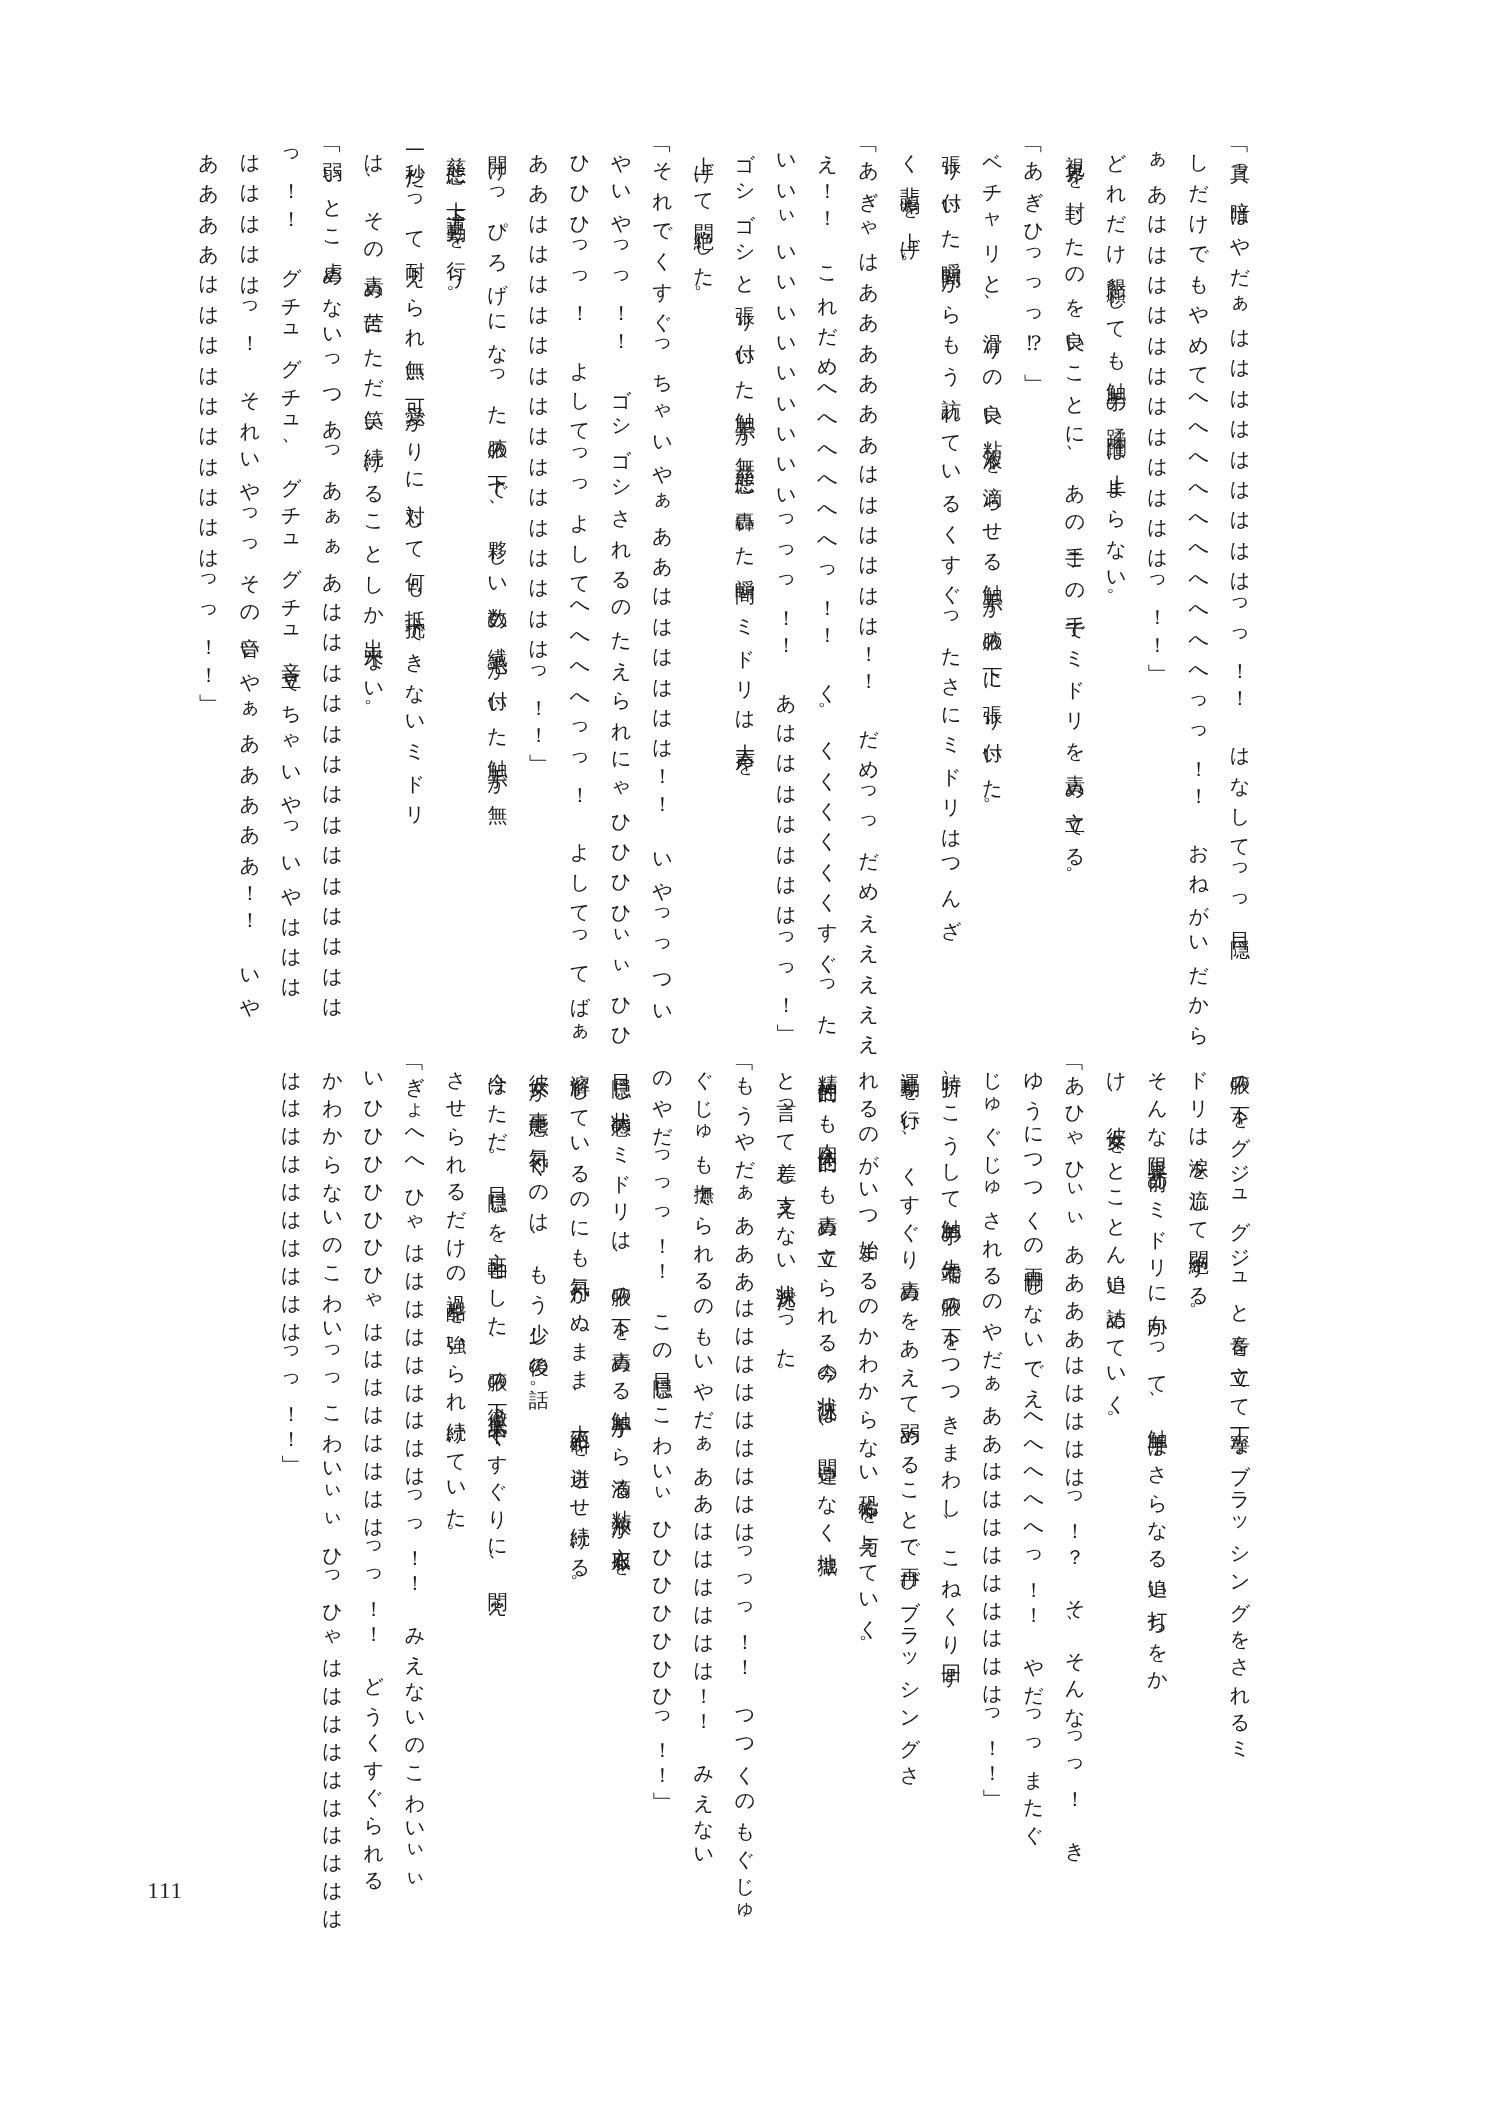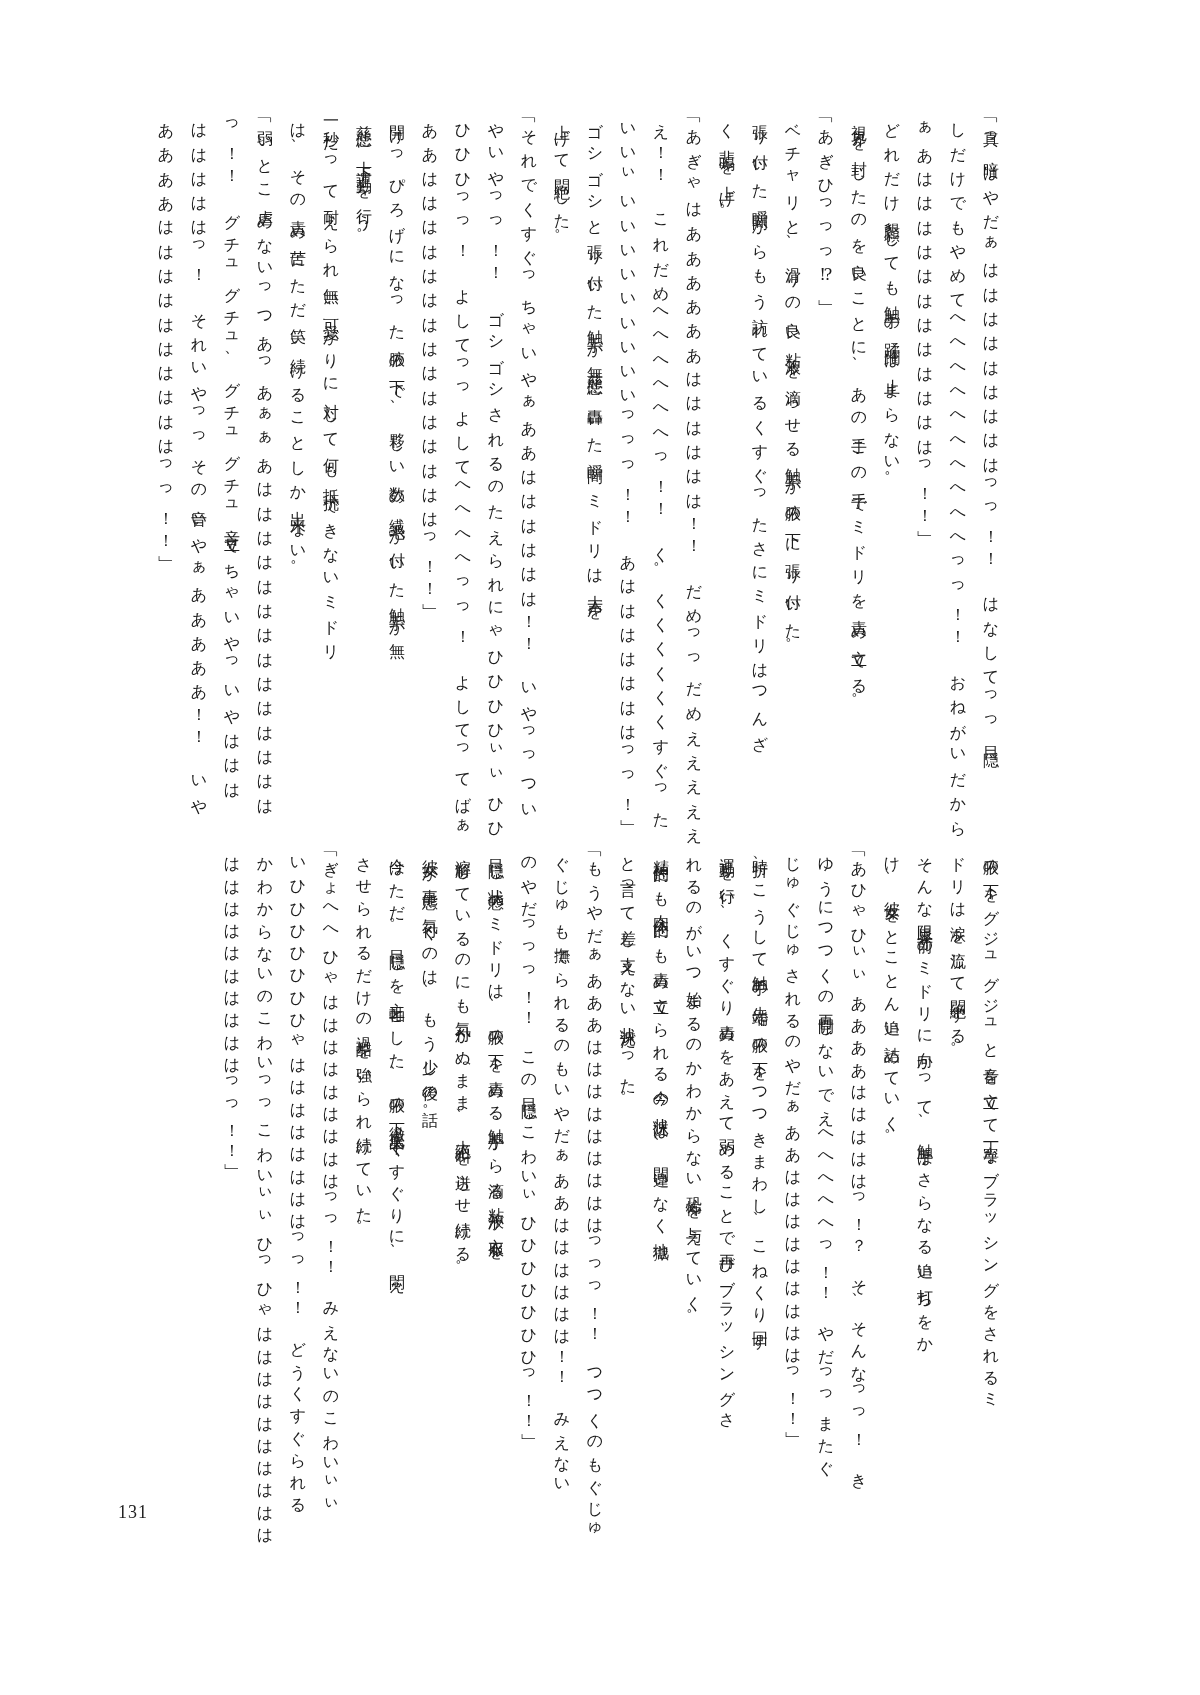--- a/index.html
+++ b/index.html
@@ -110,14 +110,14 @@
       <p class="tcol">溶解しているのにも気付かぬまま、大絶叫を迸らせ続ける。</p>
       <p class="tcol">彼女が事態に気付くのは、もう少し後の話。</p>
       <p class="tcol">今はただ。目隠しを主軸とした、腋の下徹底集中くすぐりに、悶え</p>
       <p class="tcol">させられるだけの過酷を強いられ続けていた。</p>
       <p class="tcol">「ぎょへへひゃはははははははははっっ！！　みえないのこわいぃぃ</p>
       <p class="tcol">いひひひひひひひゃははははははははっっ！！　どうくすぐられる</p>
       <p class="tcol">かわからないのこわいっっこわいぃぃひっひゃはははははははははは</p>
       <p class="tcol">ははははははははははっっ！！」</p>
     </div>
 
-  <div class="pagenum">131</div>
+  <div class="pagenum">111</div>
 </div>
 
 </body></html>

